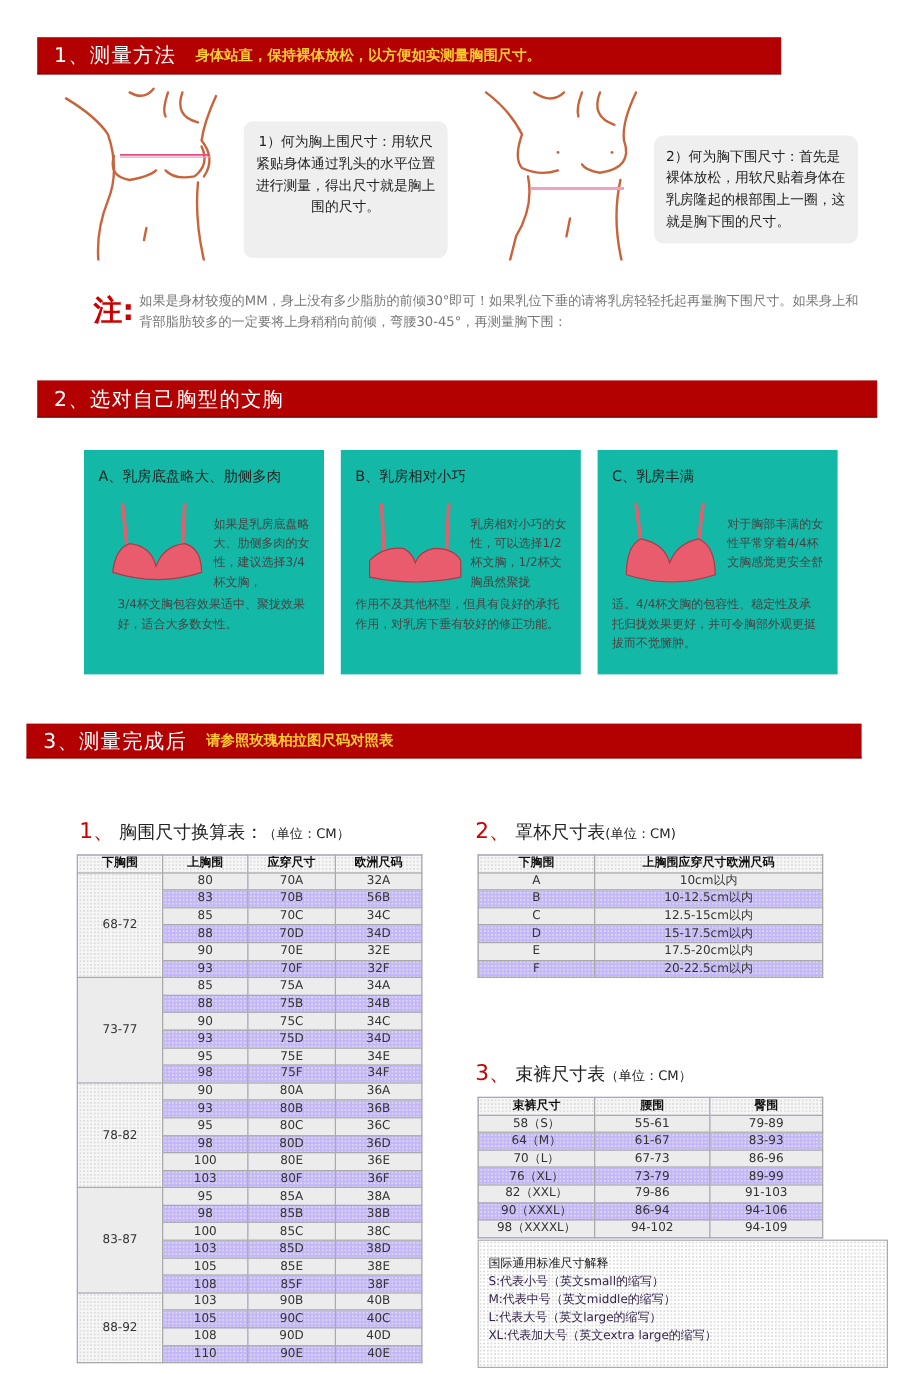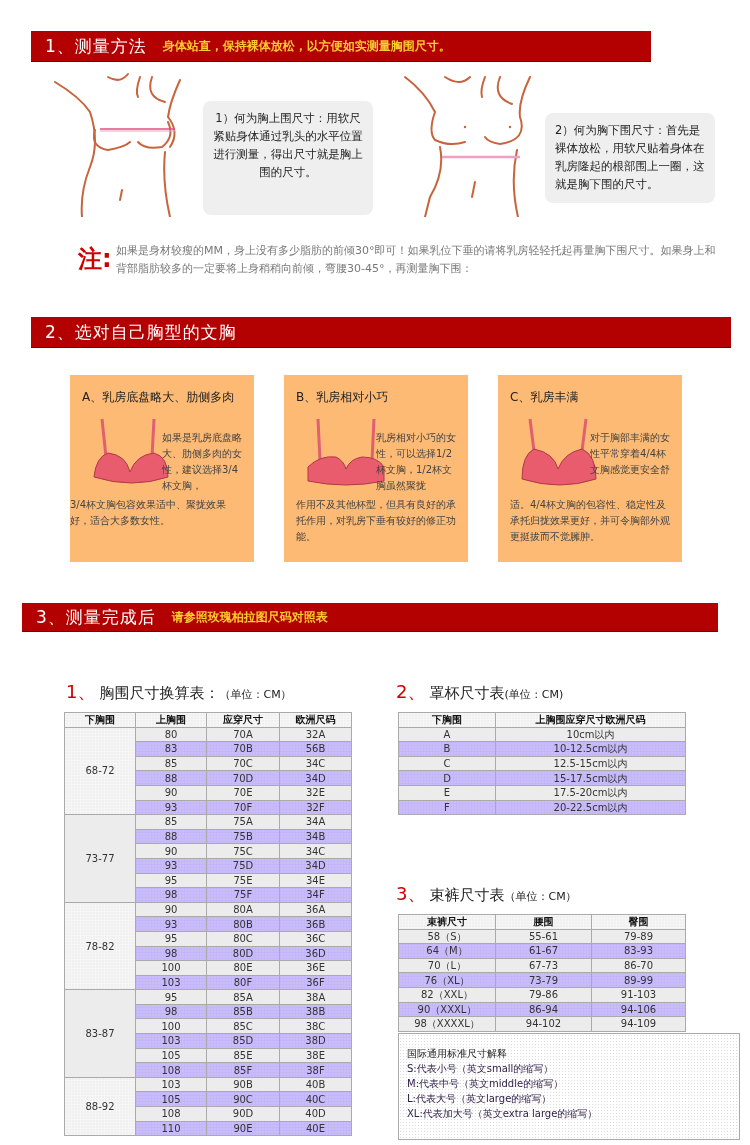--- a/index.html
+++ b/index.html
@@ -5,21 +5,21 @@
   html,body{margin:0;padding:0;}
   body{width:750px;height:1145px;background:#fff;position:relative;overflow:hidden;font-family:"DejaVu Sans",sans-serif;color:#333;}
   .banner{position:absolute;background:#b30000;color:#fff;display:flex;align-items:center;border-bottom:1px solid #7a0000;}
   .banner .num{font-size:17px;margin-left:14px;letter-spacing:1px;}
   .banner .sub{font-size:12px;color:#ffcc33;margin-left:16px;font-weight:bold;}
   .bubble{position:absolute;background:#efefef;border-radius:8px;font-size:11.5px;line-height:18px;color:#222;padding:8px 10px;box-sizing:border-box;}
   .figure{position:absolute;}
   .note{position:absolute;left:78px;top:242px;width:640px;font-size:11px;line-height:18px;color:#777;}
   .note .mark{position:absolute;left:0;top:0;font-size:24px;color:#c00;font-weight:bold;line-height:34px;}
   .note .txt{margin-left:38px;}
-  .card{position:absolute;top:375px;width:184px;height:187px;background:#fdba74;box-sizing:border-box;padding:14px 12px;}
+  .card{position:absolute;top:375px;width:200px;height:187px;background:#14b8a6;box-sizing:border-box;padding:14px 12px;}
   .card .title{font-size:12px;color:#222;margin-bottom:8px;}
   .card .side{position:absolute;right:12px;top:55px;width:80px;font-size:10px;line-height:16px;color:#444;}
   .card .bottom{position:absolute;left:24px;right:12px;top:122px;font-size:10px;line-height:16px;color:#444;}
   .card svg{position:absolute;left:22px;top:42px;}
   .tabletitle{position:absolute;font-size:15px;color:#222;}
   .tabletitle .n{color:#c00;font-size:18px;margin-right:4px;}
   .tabletitle .u{font-size:11px;}
   table.grid{position:absolute;border-collapse:collapse;font-size:10px;color:#333;background:#c4b5fd;}
   table.grid td,table.grid th{border:1px solid #aaa;text-align:center;height:13.6px;padding:0;line-height:13px;
      background-image:radial-gradient(#dcdcdc 0.6px,transparent 0.7px);background-size:3px 3px;}
@@ -83,21 +83,21 @@
 </div>
 
 <div class="card" style="left:70px;">
   <div class="title">A、乳房底盘略大、肋侧多肉</div>
   <svg width="80" height="72" viewBox="0 0 80 72">
     <line x1="10" y1="2" x2="14" y2="40" stroke="#e06070" stroke-width="3"></line>
     <line x1="62" y1="2" x2="60" y2="40" stroke="#e06070" stroke-width="3"></line>
     <path d="M2 60 Q4 40 16 36 Q34 38 38 55 Q44 38 62 36 Q76 40 76 60 Q40 72 2 60 Z" fill="#e85c6e" stroke="#b03848" stroke-width="1"></path>
   </svg>
   <div class="side">如果是乳房底盘略大、肋侧多肉的女性，建议选择3/4杯文胸，</div>
-  <div class="bottom" style="left:0;">3/4杯文胸包容效果适中、聚拢效果好，适合大多数女性。</div>
+  <div class="bottom" style="left:28px;">3/4杯文胸包容效果适中、聚拢效果好，适合大多数女性。</div>
 </div>
 <div class="card" style="left:284px;">
   <div class="title">B、乳房相对小巧</div>
   <svg width="80" height="72" viewBox="0 0 80 72">
     <line x1="12" y1="2" x2="14" y2="44" stroke="#e06070" stroke-width="3"></line>
     <line x1="68" y1="2" x2="66" y2="44" stroke="#e06070" stroke-width="3"></line>
     <path d="M2 50 Q14 38 30 40 Q38 44 40 52 Q44 42 56 40 Q72 40 78 50 L78 64 Q40 72 2 64 Z" fill="#e85c6e" stroke="#b03848" stroke-width="1"></path>
   </svg>
   <div class="side">乳房相对小巧的女性，可以选择1/2杯文胸，1/2杯文胸虽然聚拢</div>
   <div class="bottom" style="left:12px;">作用不及其他杯型，但具有良好的承托作用，对乳房下垂有较好的修正功能。</div>
@@ -335,21 +335,21 @@
         <td class="alt">79-89</td>
       </tr>
       <tr>
         <td>64（M）</td>
         <td>61-67</td>
         <td>83-93</td>
       </tr>
       <tr>
         <td class="alt">70（L）</td>
         <td class="alt">67-73</td>
-        <td class="alt">86-70</td>
+        <td class="alt">86-96</td>
       </tr>
       <tr>
         <td>76（XL）</td>
         <td>73-79</td>
         <td>89-99</td>
       </tr>
       <tr>
         <td class="alt">82（XXL）</td>
         <td class="alt">79-86</td>
         <td class="alt">91-103</td>

